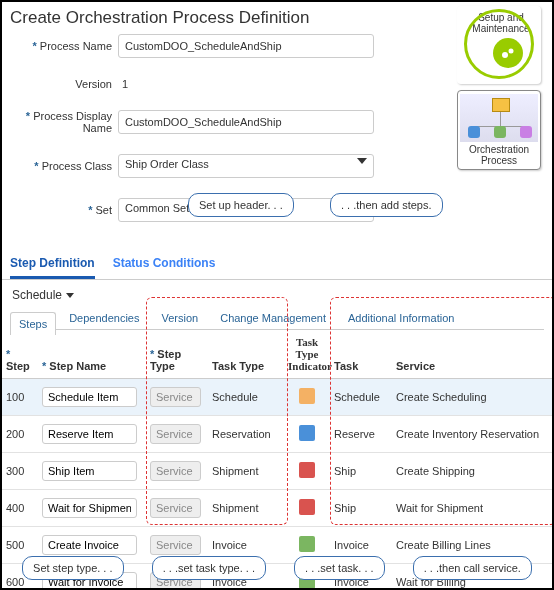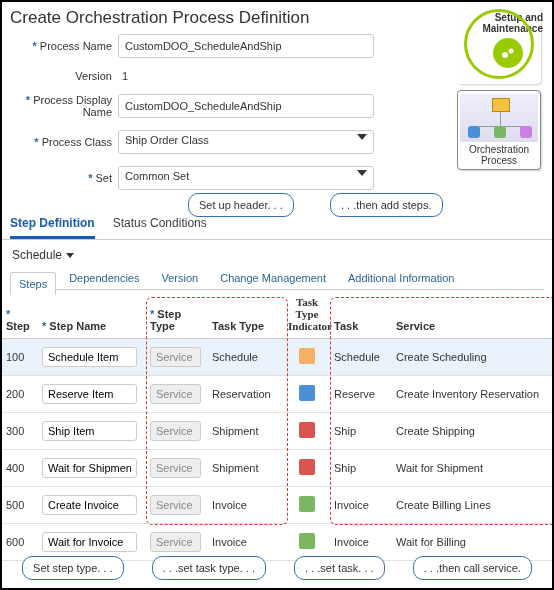--- a/index.html
+++ b/index.html
@@ -24,21 +24,21 @@
     color: #333;
     padding: 6px 8px 4px 8px;
   }
   .form-area {
     padding: 2px 8px 6px 8px;
     width: 380px;
   }
   .form-row {
     display: flex;
     align-items: center;
-    margin-bottom: 12px;
+    margin-bottom: 20px;
   }
   .form-label {
     width: 108px;
     text-align: right;
     padding-right: 6px;
     color: #333;
     font-size: 11px;
   }
   .req::before {
     content: "* ";
@@ -93,21 +93,21 @@
   }
   .badge.setup { border:none; }
   .circle-outer {
     width:70px;height:70px;border-radius:50%;border:3px solid #9c0;position:relative;margin:0 auto;
   }
   .circle-inner {
     width:30px;height:30px;border-radius:50%;background:#9c0;position:absolute;bottom:8px;right:8px;
     display:flex;align-items:center;justify-content:center;color:#fff;font-size:14px;
   }
   .badge.setup .lbl {
-    position:absolute;top:6px;width:100%;text-align:right;font-weight:bold;font-size:10px;color:#333;
+    position:absolute;top:6px;width:100%;text-align:center;font-weight:normal;font-size:10px;color:#333;
   }
   .badge.orch .diagram {
     height:48px; position:relative; margin-bottom:2px;
     background: linear-gradient(#eef,#dde);
   }
   .badge.orch .srv {
     position:absolute;width:18px;height:14px;background:#f6c143;border:1px solid #b78b12;
   }
   .badge.orch .srv.s1{top:4px;left:32px;}
   .badge.orch .node{position:absolute;width:12px;height:12px;border-radius:3px;}
@@ -118,21 +118,21 @@
   .badge.orch .lv{width:1px;height:14px;left:40px;top:18px;}
   .badge.orch .lh{height:1px;width:52px;left:14px;top:32px;}
   .badge.orch .lv1{width:1px;height:6px;left:14px;top:32px;}
   .badge.orch .lv2{width:1px;height:6px;left:40px;top:32px;}
   .badge.orch .lv3{width:1px;height:6px;left:66px;top:32px;}
   
   .tabs {
     display:flex;gap:18px;border-bottom:1px solid #ccc;padding:0 8px;margin-top:2px;
   }
   .tab {
-    font-size:12px;color:#404040;padding:6px 0 6px 0;cursor:pointer;
+    font-size:12px;color:#3b82f6;padding:6px 0 6px 0;cursor:pointer;font-weight:bold;
   }
   .tab.active{color:#1a5ab0;font-weight:bold;border-bottom:3px solid #1a5ab0;}
   
   .callout {
     position:absolute;background:#fff;border:1px solid #3b6fae;border-radius:10px;padding:5px 10px;font-size:11px;color:#333;
     white-space:nowrap;
   }
   
   .actions-row{padding:8px 10px 4px 10px;font-size:12px;color:#333;display:flex;align-items:center;gap:4px;}
   .actions-row .tri{width:0;height:0;border-left:4px solid transparent;border-right:4px solid transparent;border-top:5px solid #333;}

